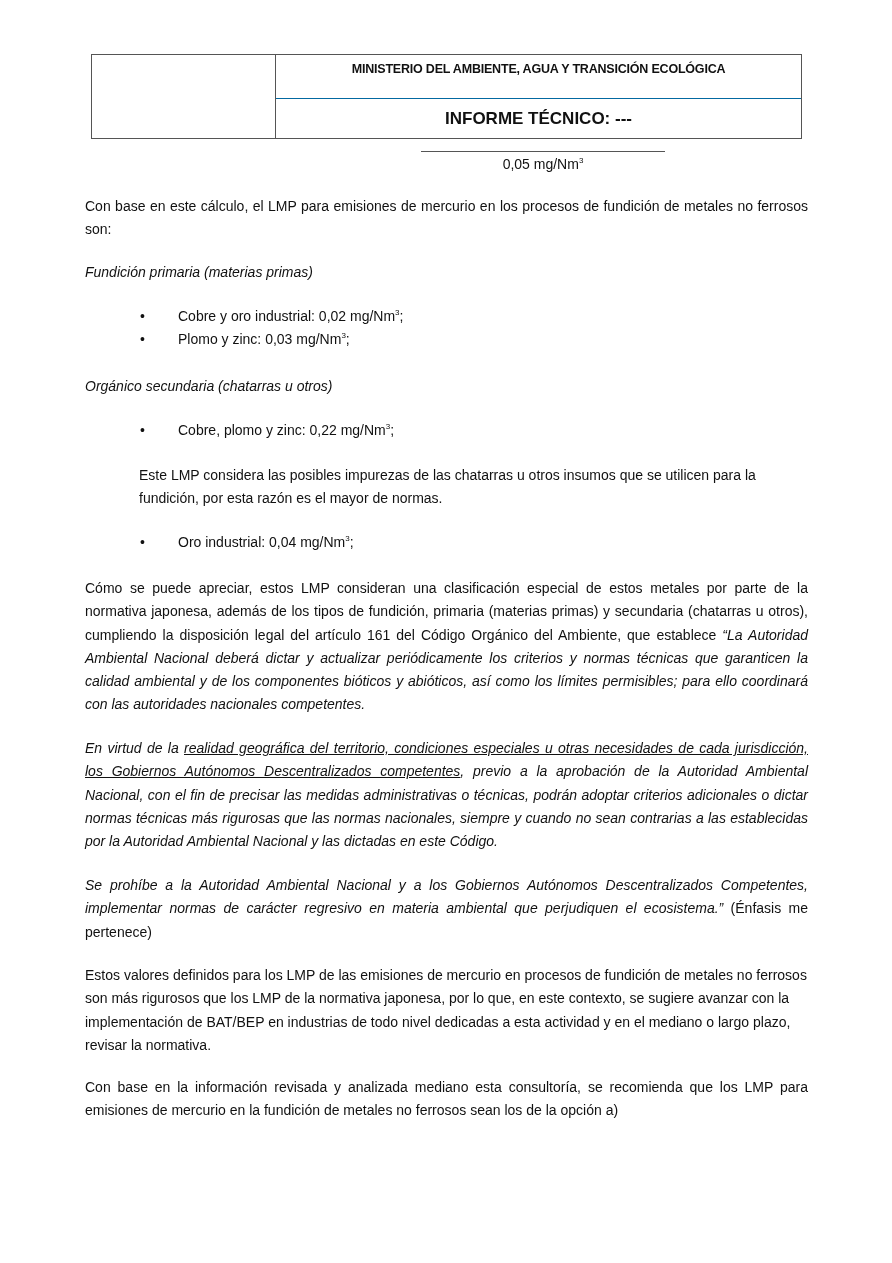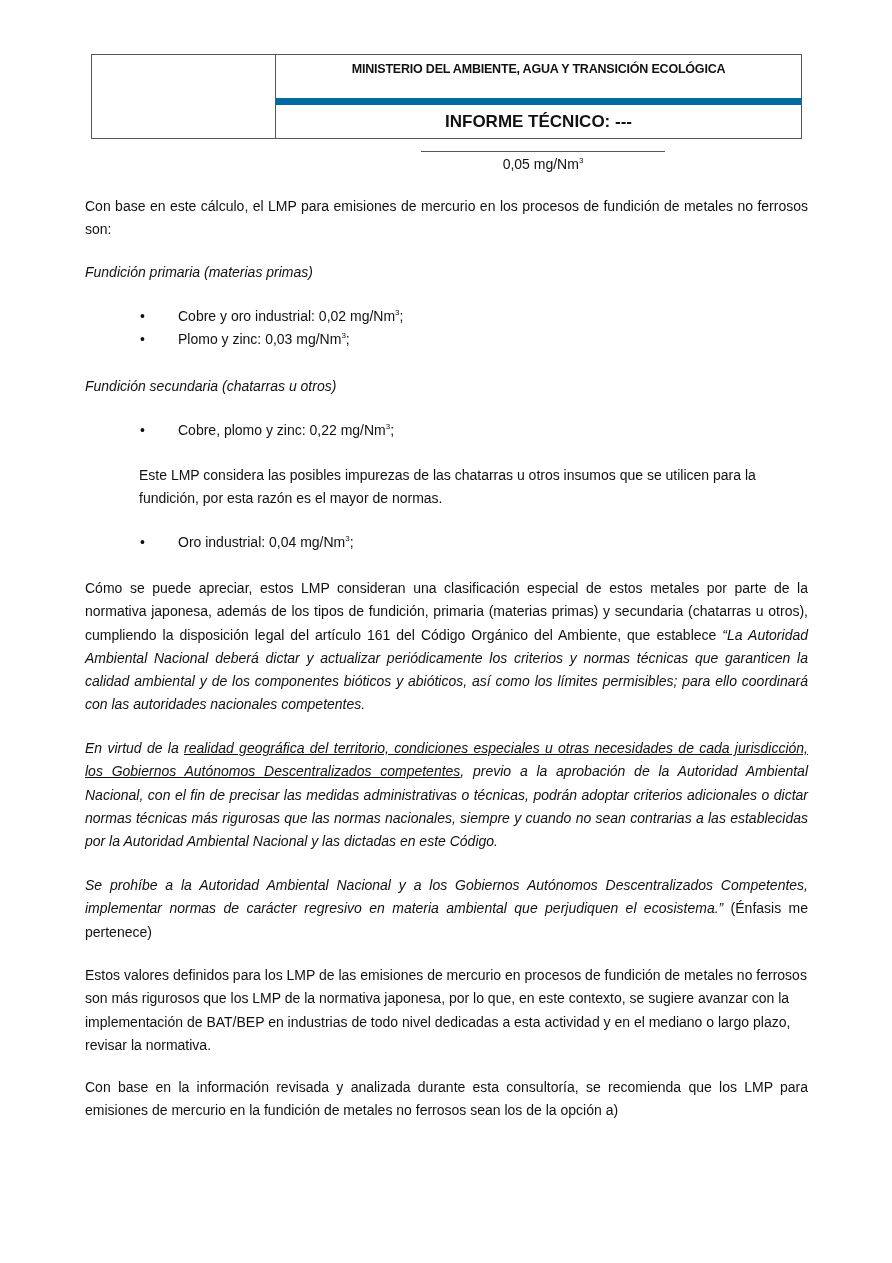--- a/index.html
+++ b/index.html
@@ -2,21 +2,21 @@
 <html><head>
 <meta charset="utf-8">
 <style>
   html, body { margin:0; padding:0; background:#ffffff; }
   body { width:892px; height:1263px; position:relative; overflow:hidden;
          font-family:"Liberation Sans", sans-serif; color:#111; }
   .hdr { position:absolute; left:91px; top:54px; width:711px; height:85px;
          border:1px solid #555; box-sizing:border-box; display:flex; }
   .hdr-left { width:183px; border-right:1px solid #555; }
   .hdr-right { flex:1; display:flex; flex-direction:column; }
-  .hdr-top { height:43px; border-bottom:7px solid #0369a1; text-align:center; }
+  .hdr-top { height:43px; border-bottom:1px solid #0369a1; text-align:center; }
   .hdr-title { font-size:12.5px; font-weight:bold; margin-top:7px; letter-spacing:-0.2px; }
   .hdr-sub { font-size:12.5px; color:#9a9a9a; margin-top:2px; }
   .hdr-bottom { flex:1; display:flex; align-items:center; justify-content:center;
                 font-size:17px; font-weight:bold; }
   .fraction-line { position:absolute; left:421px; top:151px; width:244px; height:1px; background:#555; }
   .fraction-val { position:absolute; left:421px; width:244px; top:156px; text-align:center; font-size:14px; }
   sup { font-size:8px; vertical-align:super; line-height:0; }
   .p { position:absolute; left:85px; width:723px; font-size:14px; line-height:23.3px; text-align:justify; }
   .p.left { text-align:left; }
   .i { font-style:italic; }
@@ -49,41 +49,41 @@
 
 <div class="bul-row" style="top:308px;">
   <span class="mark" style="left:-0px;">•</span>
   <span class="txt" style="left:0px;"><span>Cobre y oro industrial: 0,02 mg/Nm</span><sup>3</sup><span>;</span></span>
 </div>
 <div class="bul-row" style="top:331px;">
   <span class="mark">•</span>
   <span class="txt"><span>Plomo y zinc: 0,03 mg/Nm</span><sup>3</sup><span>;</span></span>
 </div>
 
-<div class="p i left" style="top:375px;">Fundición secundaria (chatarras u otros)</div>
+<div class="p i left" style="top:375px;">Orgánico secundaria (chatarras u otros)</div>
 
 <div class="bul-row" style="top:422px;">
   <span class="mark">•</span>
   <span class="txt"><span>Cobre, plomo y zinc: 0,22 mg/Nm</span><sup>3</sup><span>;</span></span>
 </div>
 <div class="sub" style="top:464px;">Este LMP considera las posibles impurezas de las chatarras u otros insumos que se utilicen para la fundición, por esta razón es el mayor de normas.</div>
 <div class="bul-row" style="top:534px;">
   <span class="mark">•</span>
   <span class="txt"><span>Oro industrial: 0,04 mg/Nm</span><sup>3</sup><span>;</span></span>
 </div>
 
 <div class="p" style="top:577px;"><span>Cómo se puede apreciar, estos LMP consideran una clasificación especial de estos metales por parte de la normativa japonesa, además de los tipos de fundición, primaria (materias primas) y secundaria (chatarras u otros), cumpliendo la disposición legal del artículo 161 del Código Orgánico del Ambiente, que establece </span><span class="i">“La Autoridad Ambiental Nacional deberá dictar y actualizar periódicamente los criterios y normas técnicas que garanticen la calidad ambiental y de los componentes bióticos y abióticos, así como los límites permisibles; para ello coordinará con las autoridades nacionales competentes.</span></div>
 
 <div class="p i" style="top:737px;"><span>En virtud de la </span><span class="u">realidad geográfica del territorio, condiciones especiales u otras necesidades de cada jurisdicción, los Gobiernos Autónomos Descentralizados competentes</span><span>, previo a la aprobación de la Autoridad Ambiental Nacional, con el fin de precisar las medidas administrativas o técnicas, podrán adoptar criterios adicionales o dictar normas técnicas más rigurosas que las normas nacionales, siempre y cuando no sean contrarias a las establecidas por la Autoridad Ambiental Nacional y las dictadas en este Código.</span></div>
 
 <div class="p" style="top:874px;"><span class="i">Se prohíbe a la Autoridad Ambiental Nacional y a los Gobiernos Autónomos Descentralizados Competentes, implementar normas de carácter regresivo en materia ambiental que perjudiquen el ecosistema.”</span><span> (Énfasis me pertenece)</span></div>
 
 <div class="p left" style="top:964px;">Estos valores definidos para los LMP de las emisiones de mercurio en procesos de fundición de metales no ferrosos son más rigurosos que los LMP de la normativa japonesa, por lo que, en este contexto, se sugiere avanzar con la implementación de BAT/BEP en industrias de todo nivel dedicadas a esta actividad y en el mediano o largo plazo, revisar la normativa.</div>
 
-<div class="p" style="top:1076px;"><span>Con base en la información revisada y analizada durante esta consultoría, se recomienda que los LMP para emisiones de mercurio en la fundición de metales no ferrosos sean los de la </span><span class="b">opción a)</span></div>
+<div class="p" style="top:1076px;"><span>Con base en la información revisada y analizada mediano esta consultoría, se recomienda que los LMP para emisiones de mercurio en la fundición de metales no ferrosos sean los de la </span><span class="b">opción a)</span></div>
 
 <style>
   .bul-row .mark { left:0; }
   .bul-row .txt { left:0; padding-left:0; }
 </style>
 <style>
   .bul-row .mark { position:absolute; left:0; }
   .bul-row .txt { position:absolute; left:0; }
   .bul-row { left:138px; }
   .bul-row .mark { left:0px; }

